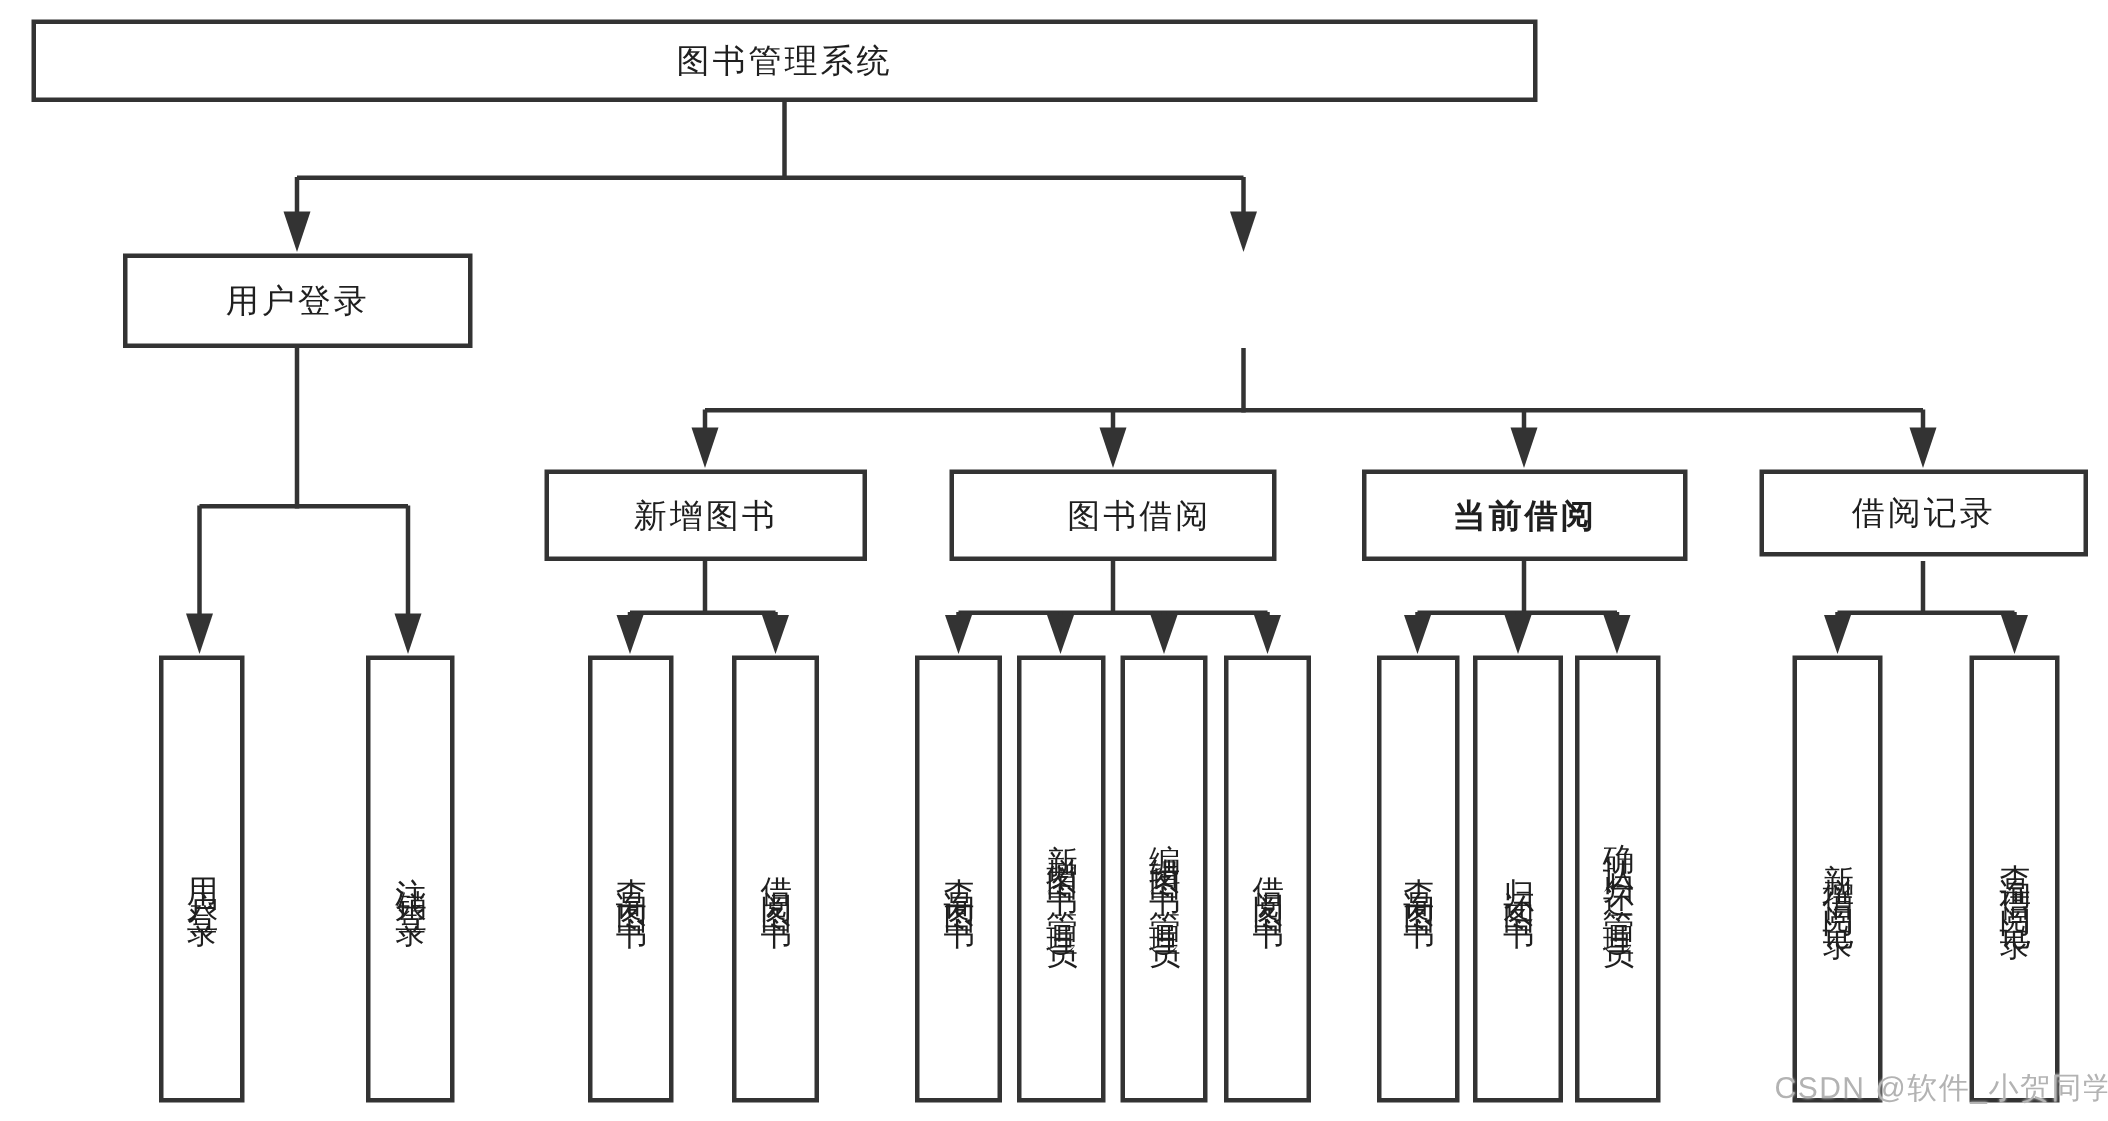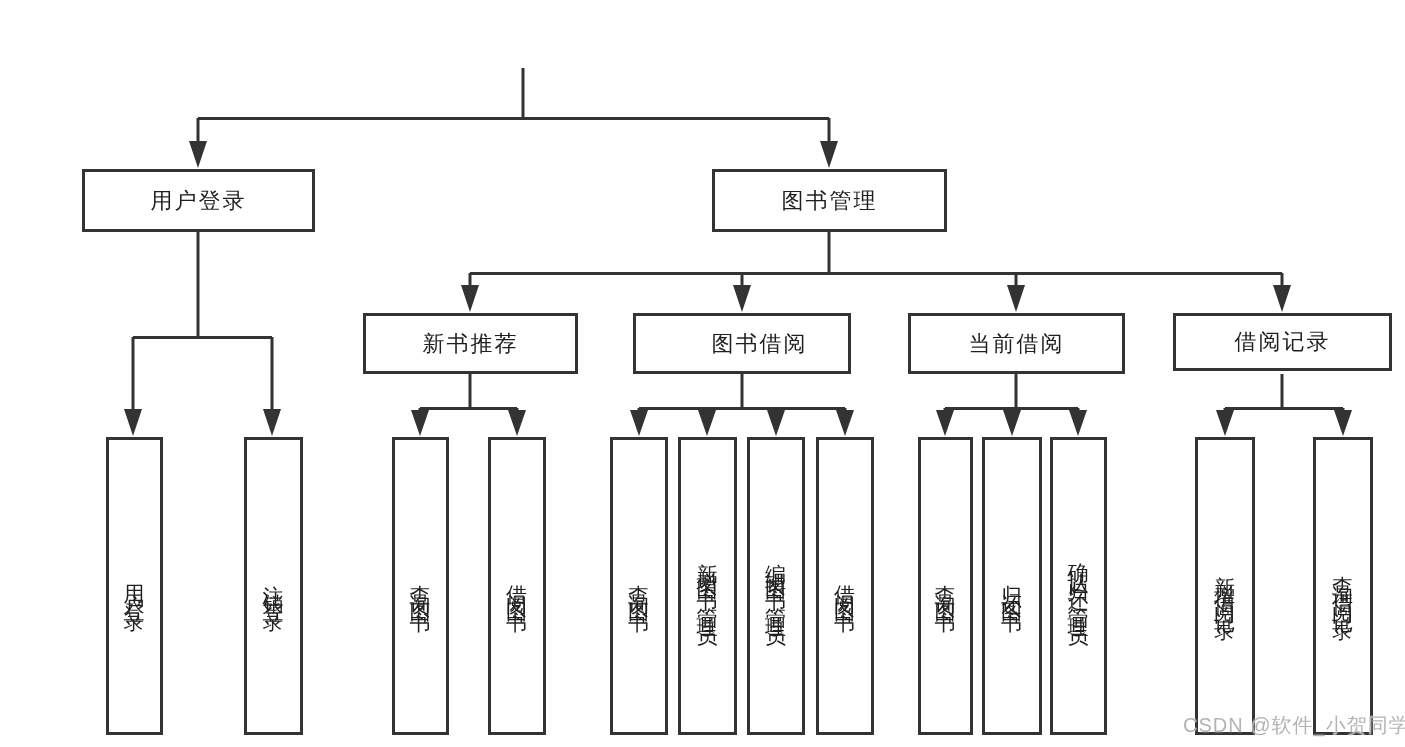--- a/index.html
+++ b/index.html
@@ -116,27 +116,27 @@
       <polygon points="767,410 785,410 776,436"></polygon>
       <polygon points="836,410 854,410 845,436"></polygon>
       <polygon points="936,410 954,410 945,436"></polygon>
       <polygon points="1003,410 1021,410 1012,436"></polygon>
       <polygon points="1069,410 1087,410 1078,436"></polygon>
       <polygon points="1216,410 1234,410 1225,436"></polygon>
       <polygon points="1334,410 1352,410 1343,436"></polygon>
     </g>
   </svg>
 
+  <div class="box h" style="left:21px; top:13px; width:1004px; height:55px;">图书管理系统</div>
 
   <div class="box h" style="left:82px; top:169px; width:233px; height:63px;">用户登录</div>
-  <div class="box h" style="left:712px; top:169px; width:235px; height:63px;">图书管理</div>
 
-  <div class="box h" style="left:363px; top:313px; width:215px; height:61px;">新书推荐</div>
+  <div class="box h" style="left:363px; top:313px; width:215px; height:61px;">新增图书</div>
   <div class="box h" style="left:633px; top:313px; width:218px; height:61px;padding-left:35px;">图书借阅</div>
-  <div class="box h" style="left:908px; top:313px; width:217px; height:61px;">当前借阅</div>
+  <div class="box h" style="left:908px; top:313px; width:217px; height:61px;font-weight:bold;">当前借阅</div>
   <div class="box h" style="left:1173px; top:313px; width:219px; height:58px;">借阅记录</div>
 
   <div class="box v" style="left:106px; top:437px; width:57px; height:298px;">用户登录</div>
   <div class="box v" style="left:244px; top:437px; width:59px; height:298px;">注销登录</div>
 
   <div class="box v" style="left:392px; top:437px; width:57px; height:298px;">查询图书</div>
   <div class="box v" style="left:488px; top:437px; width:58px; height:298px;">借阅图书</div>
 
   <div class="box v" style="left:610px; top:437px; width:58px; height:298px;">查询图书</div>
   <div class="box v" style="left:678px; top:437px; width:59px; height:298px;">新增图书（管理员）</div>

